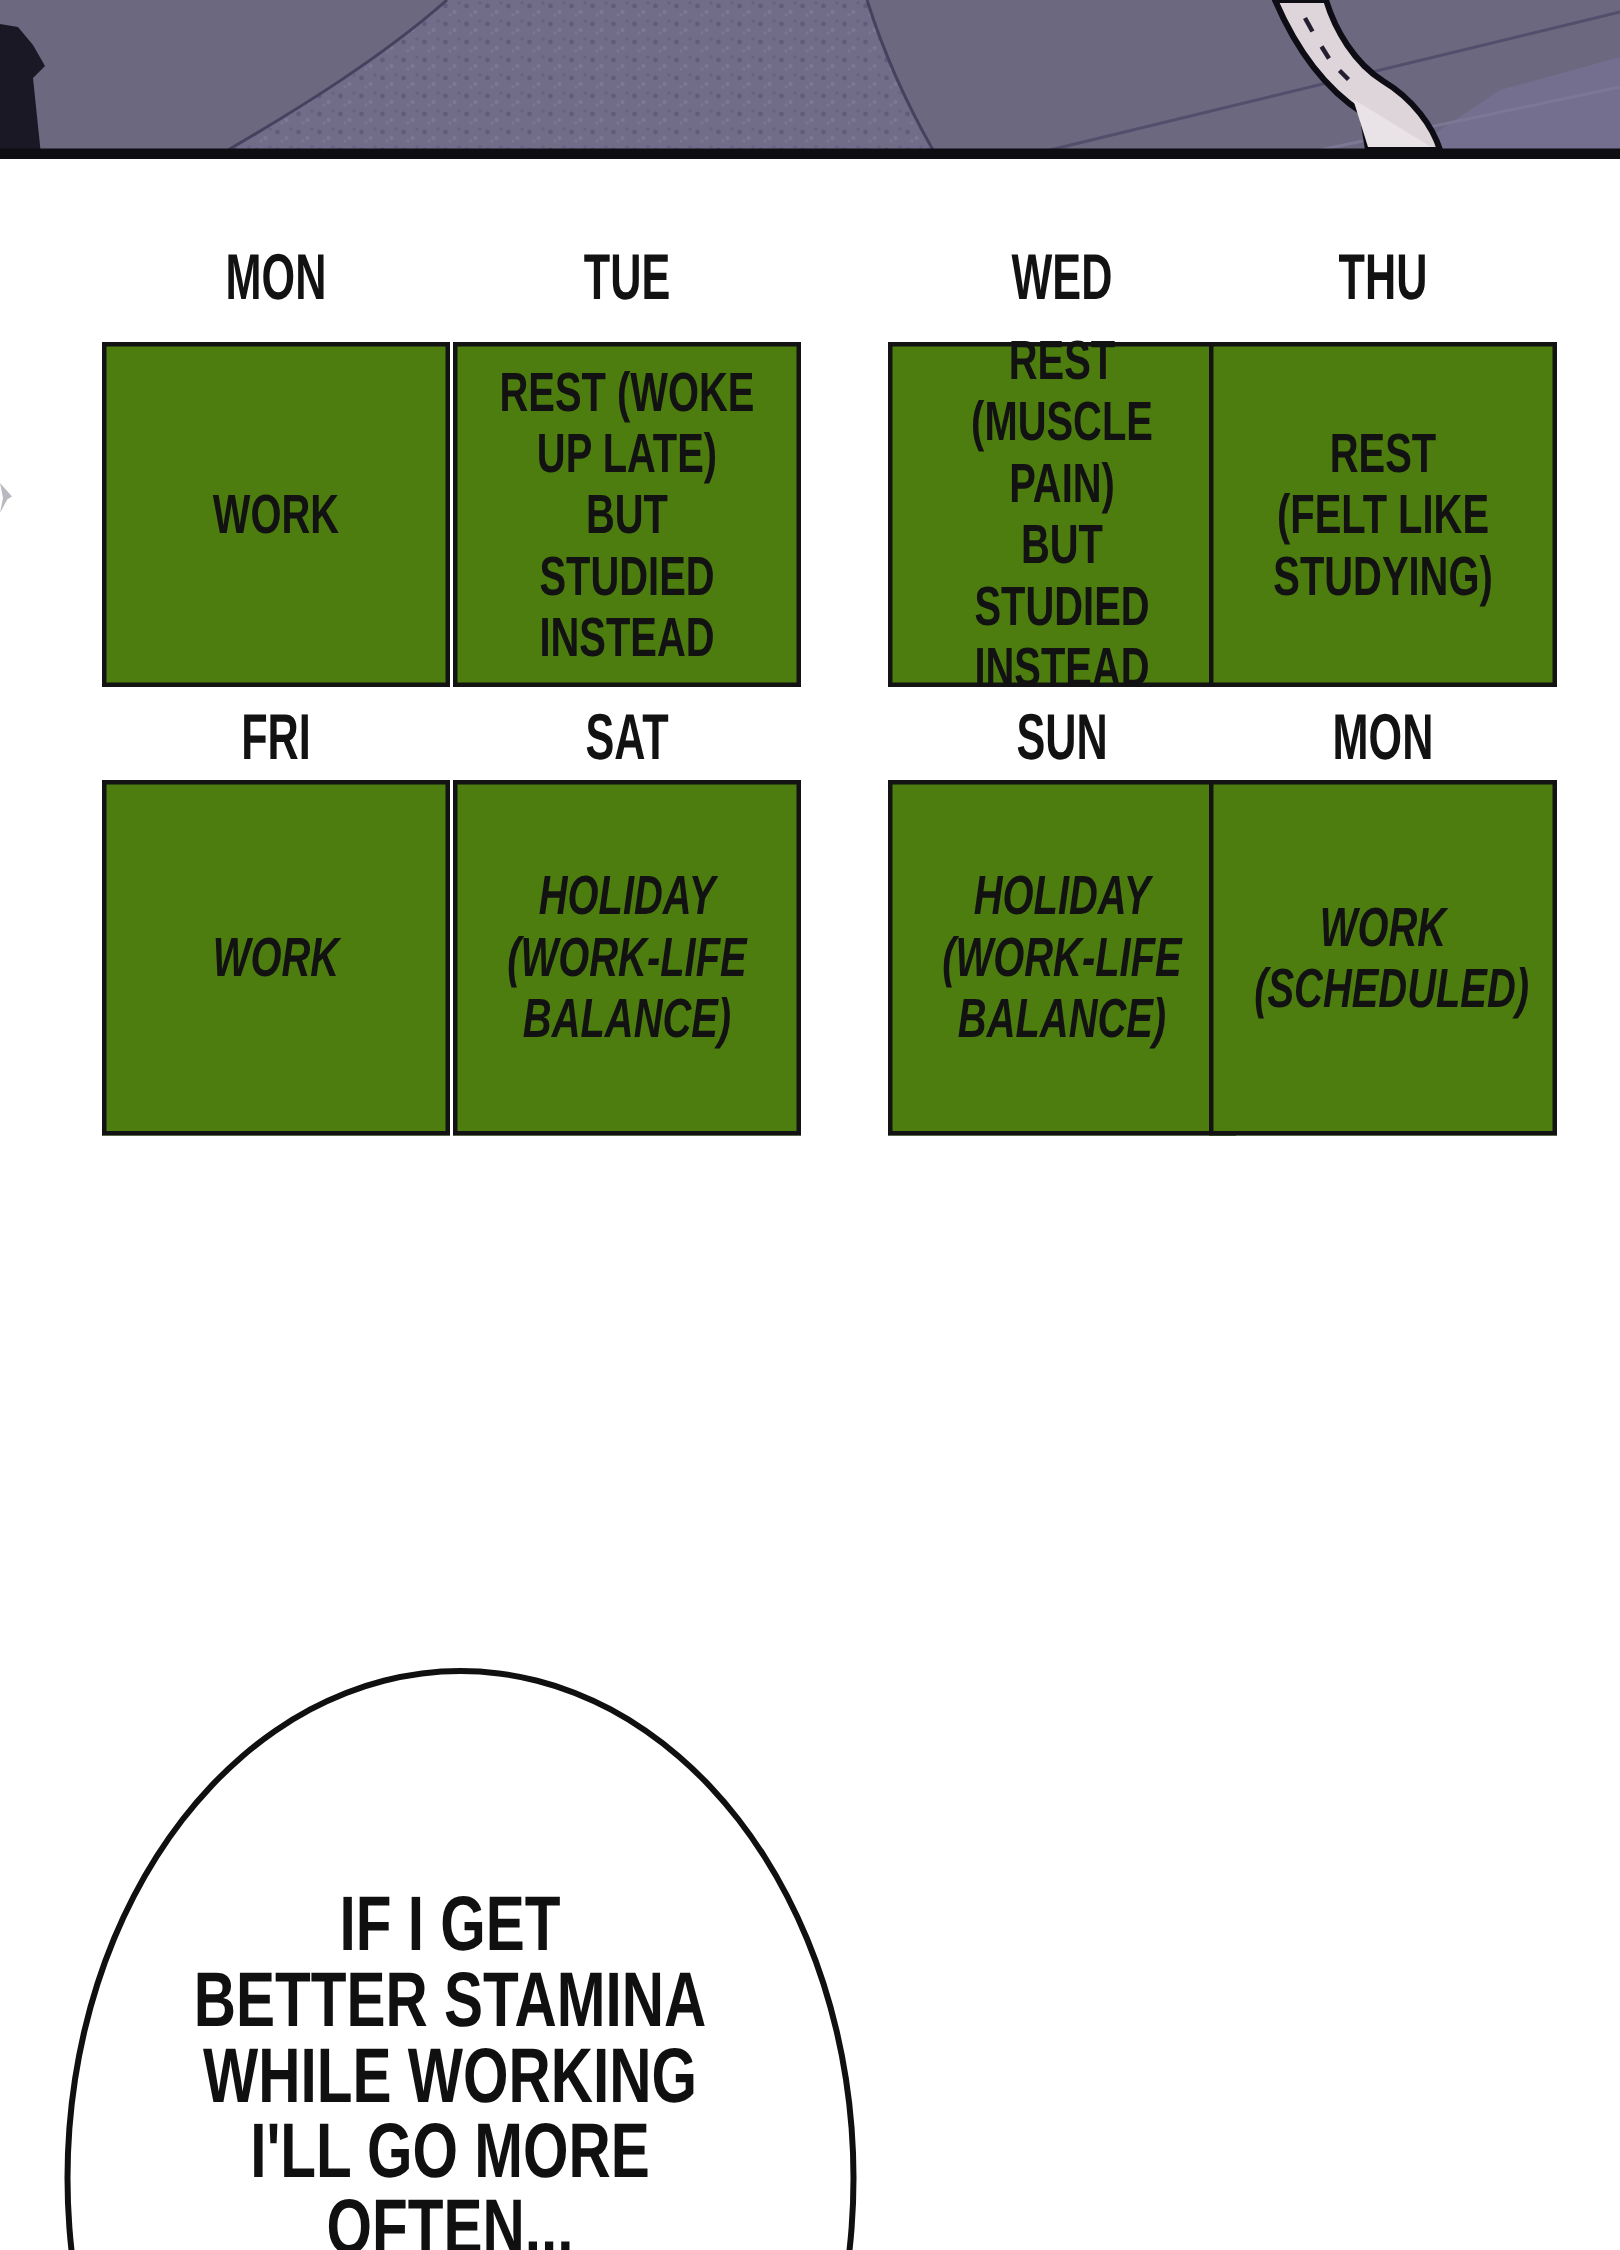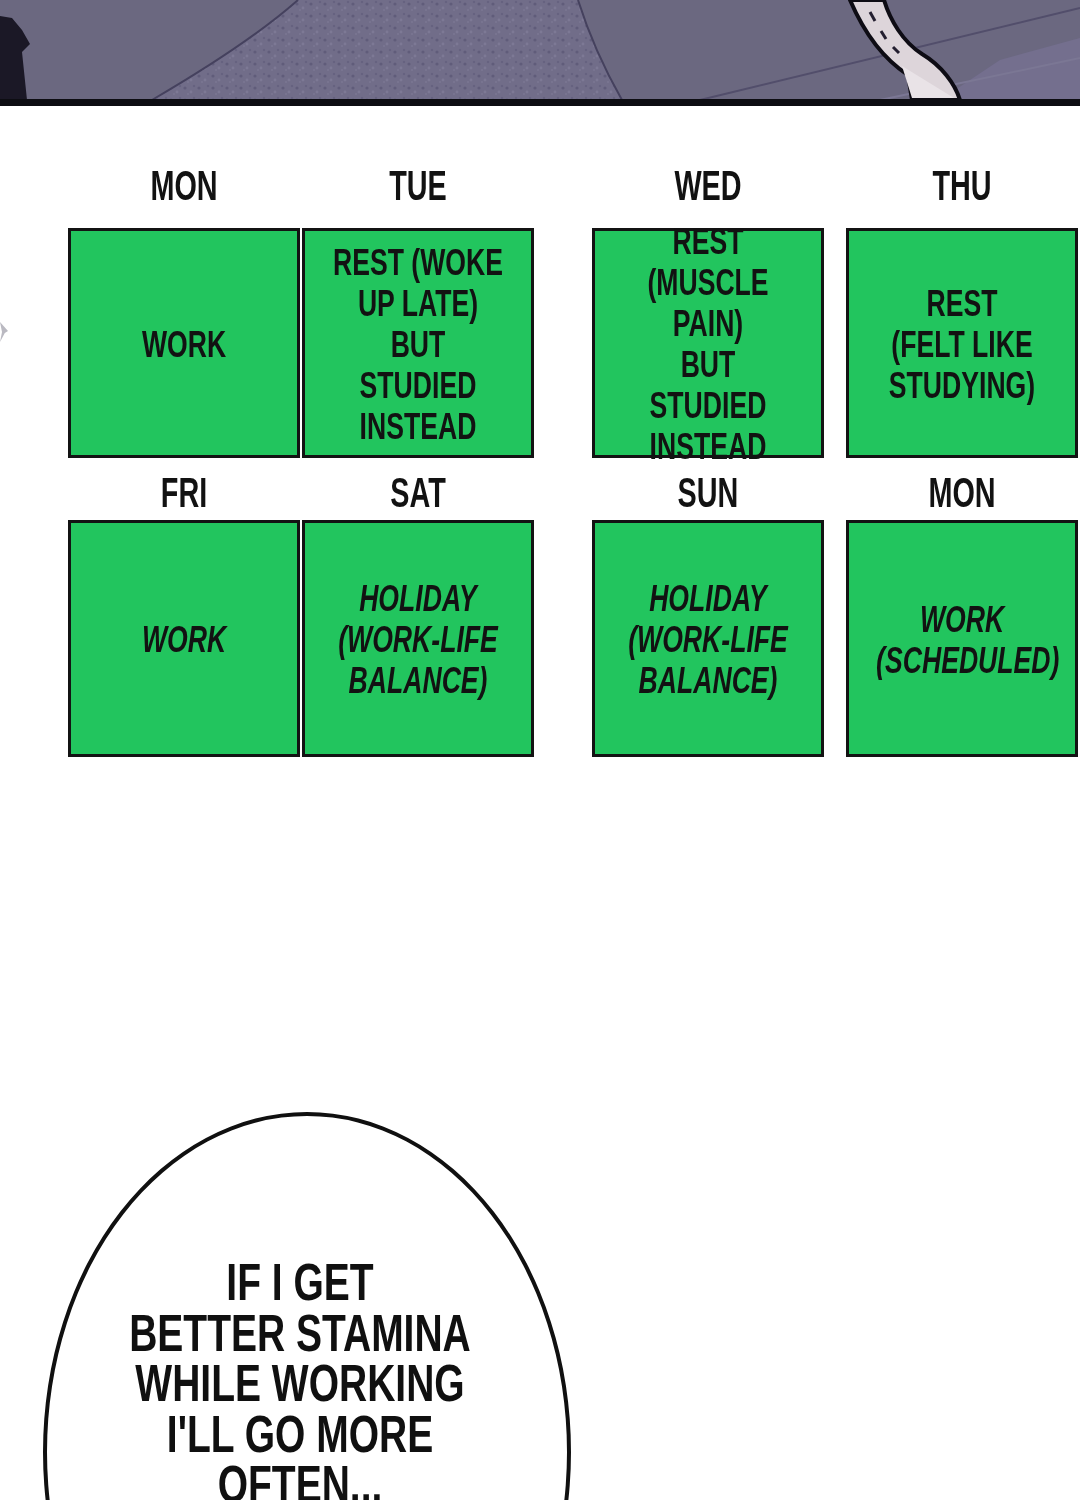--- a/index.html
+++ b/index.html
@@ -18,31 +18,31 @@
     position:absolute;left:0;top:322px;width:8px;height:20px;
     background:#a9a7b2;
     clip-path:polygon(0 0,100% 45%,60% 55%,0 100%,25% 50%);
     opacity:.8;
   }
 
   
   .col{position:absolute;width:232px;}
   .r1{top:165px;}
   .r2{top:472px;}
-  .c0{left:68px;} .c1{left:302px;} .c2{left:592px;} .c3{left:806px;margin-left:40px;}
+  .c0{left:68px;} .c1{left:302px;} .c2{left:592px;} .c3{left:806px;}
   .dlabel{
     width:232px;height:40px;line-height:40px;text-align:center;
     font-size:40px;font-weight:700;color:#121212;
     transform:scale(0.72,1.08);transform-origin:50% 50%;
     white-space:nowrap;
   }
   .r1 .dlabel{margin-bottom:23px;}
   .r2 .dlabel{margin-bottom:8px;}
   .dbox{
-    box-sizing:border-box;width:232px;background:#22c55e;
+    box-sizing:border-box;width:232px;background:#4d7c0f;
     border:3px solid #131313;
     display:flex;align-items:center;justify-content:center;
   }
   .r1 .dbox{height:230px;}
   .r2 .dbox{height:237px;font-style:italic;}
   .ctext{
     width:100%;text-align:center;
     font-size:35px;line-height:39px;font-weight:700;color:#121212;
     white-space:pre-line;
     transform:scale(0.76,1.05);transform-origin:50% 50%;

